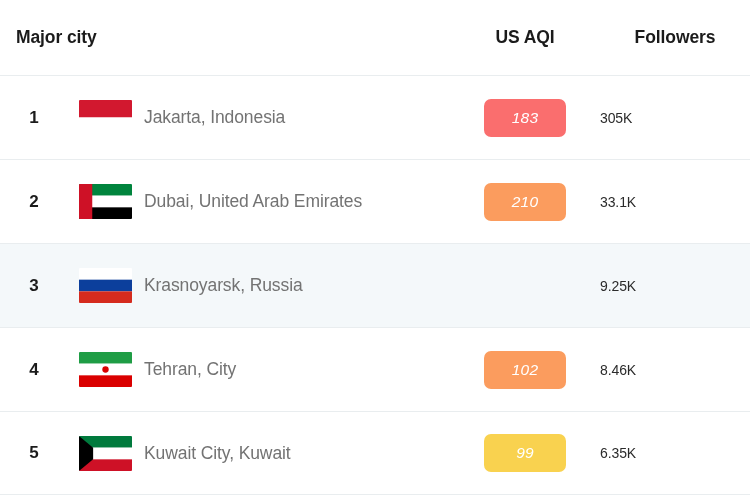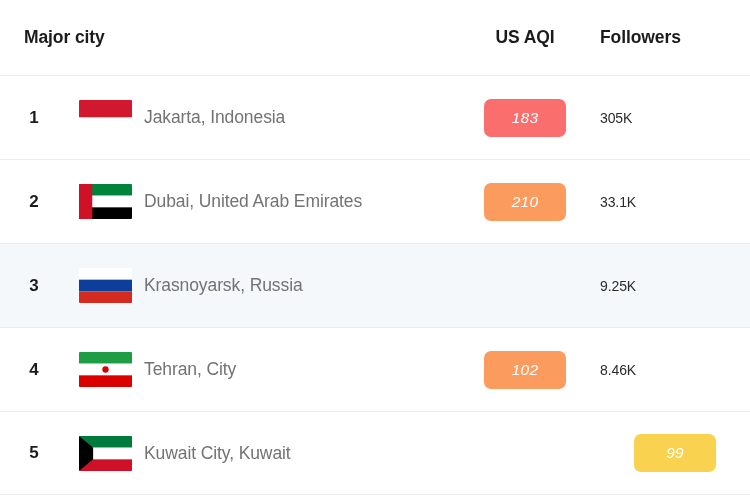--- a/index.html
+++ b/index.html
@@ -32,31 +32,31 @@
     box-sizing: border-box;
     flex: 0 0 auto;
   }
   .th {
     font-size: 17.5px;
     font-weight: bold;
     color: #1b1b1b;
     letter-spacing: -0.1px;
   }
   .th-city {
-    padding-left: 24px;
+    padding-left: 16px;
     flex: 1 1 auto;
   }
   .th-aqi {
     width: 150px;
     text-align: center;
     flex: 0 0 150px;
   }
   .th-followers {
     width: 150px;
-    text-align: left;
+    text-align: center;
     flex: 0 0 150px;
   }
 
   
   .rows {
     flex: 1 1 auto;
     display: flex;
     flex-direction: column;
   }
   .row {
@@ -214,16 +214,17 @@
             <rect x="0" y="0" width="60" height="13.34" fill="#007a3d"></rect>
             <rect x="0" y="13.34" width="60" height="13.33" fill="#ffffff"></rect>
             <rect x="0" y="26.67" width="60" height="13.33" fill="#ce1126"></rect>
             <polygon points="0,0 16,13.34 16,26.67 0,40" fill="#000000"></polygon>
           </svg>
         </div>
         <div class="cell-city">Kuwait City, Kuwait</div>
         <div class="cell-aqi">
           <div class="aqi-badge" style="background: rgb(249, 210, 79);">99</div>
         </div>
+        <div class="cell-followers">6.35K</div>
       </div>
     </div>
 
 </div>
 
 </body></html>

